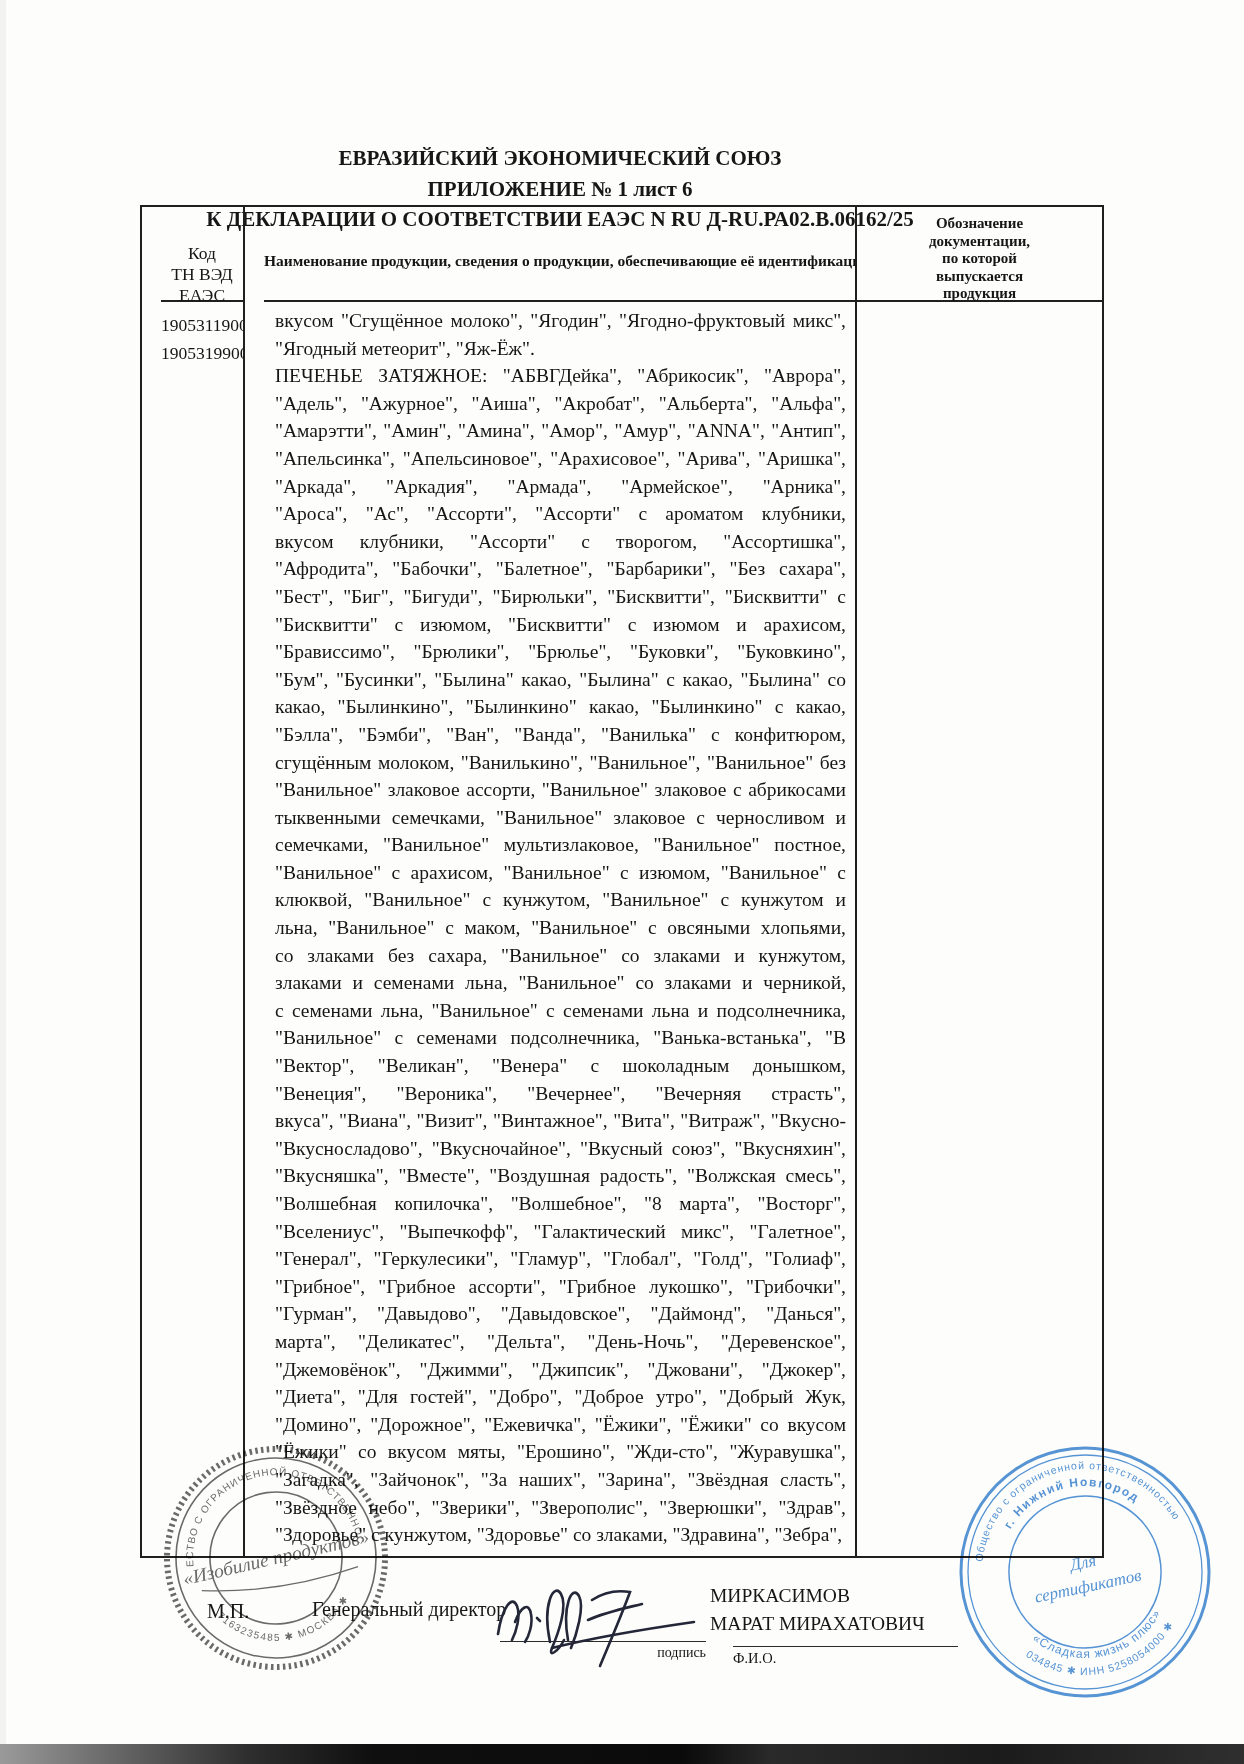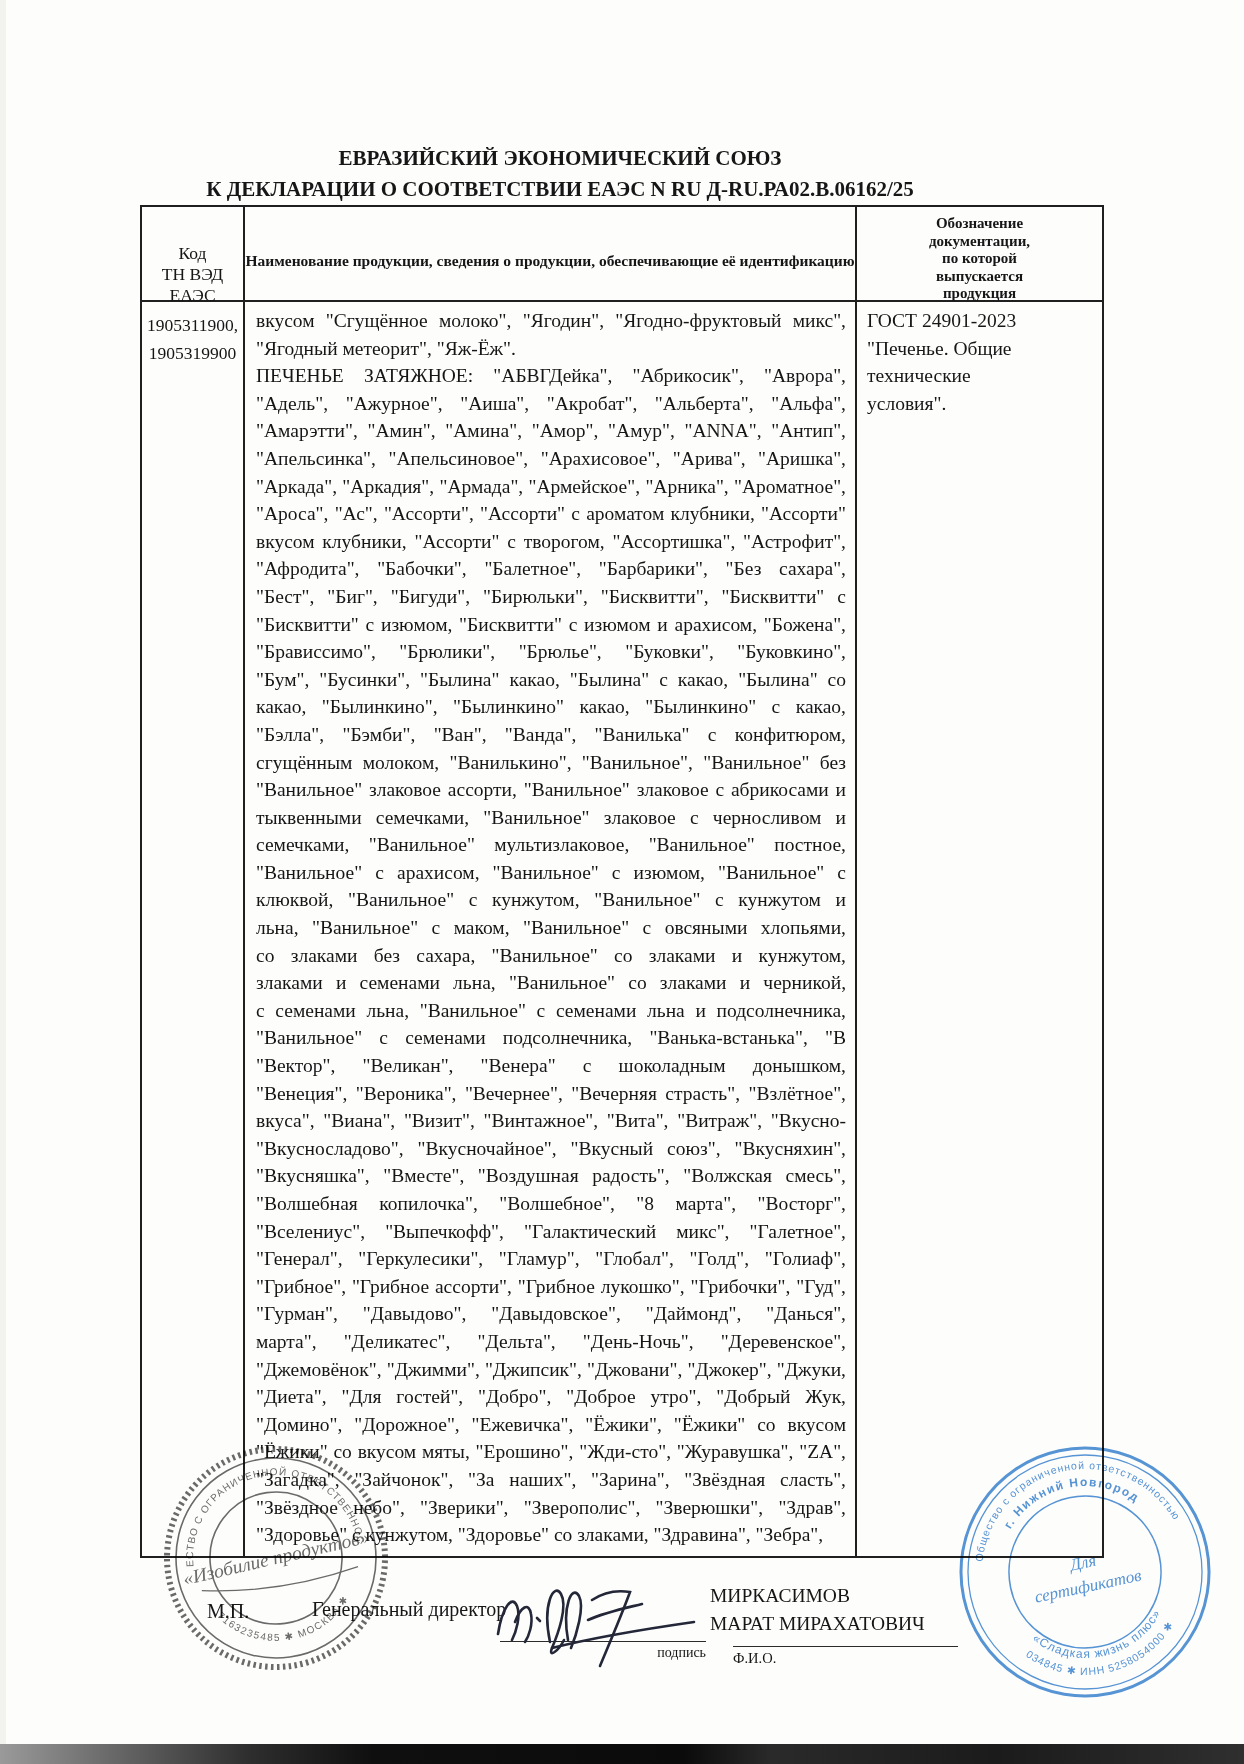--- a/index.html
+++ b/index.html
@@ -9,21 +9,21 @@
   .scanbar{position:absolute;left:0;bottom:0;width:100%;height:20px;
     background:linear-gradient(90deg,#9a9a9a 0%,#6e6e6e 8%,#2e2e2e 20%,#0f0f0f 30%,#0b0b0b 55%,#2a2a2a 62%,#1b1b1b 80%,#2f2f2f 100%);}
   
   .title{position:absolute;left:140px;top:117px;width:840px;text-align:center;
          font-weight:bold;font-size:21px;line-height:30.5px;margin-top:26px;}
   
   .doc-table{position:absolute;left:140px;top:205px;width:964px;height:1353px;
     border:2.5px solid #1f1f1f;display:grid;grid-template-columns:103px 612px 1fr;
     grid-template-rows:95px 1fr;box-sizing:border-box;}
   .cell{box-sizing:border-box;}
-  .br{border-right:2px solid #1f1f1f;}
+  .br{border-right:2px solid #1f1f1f;margin-left:19px;}
   .bb{border-bottom:2px solid #1f1f1f;}
   .hc{text-align:center;white-space:pre-line;}
   .h-code{font-size:17.5px;line-height:21px;padding-top:36px;}
   .h-name{font-weight:bold;font-size:15.5px;padding-top:45px;white-space:nowrap;overflow:hidden;}
   .h-doc{font-weight:bold;font-size:15px;line-height:17.6px;padding-top:8px;}
   .b-code{padding-top:10px;font-size:17.5px;line-height:27.6px;text-align:center;}
   .b-name{padding:5px 9px 0 11px;font-size:19.5px;line-height:27.6px;overflow:hidden;}
   .b-doc{padding:5px 6px 0 10px;font-size:19.5px;line-height:27.6px;}
   .pline{text-align:justify;text-align-last:justify;height:27.6px;overflow:hidden;}
   .pline.end{text-align-last:left;}
@@ -46,20 +46,21 @@
   .st-r{fill:#3f86d2;font-family:"Liberation Sans", sans-serif;}
 </style>
 </head>
 <body>
 
 <div class="page">
   <div class="edge-left"></div>
 
   <div class="title">
     <div>ЕВРАЗИЙСКИЙ ЭКОНОМИЧЕСКИЙ СОЮЗ</div>
+    <div>ПРИЛОЖЕНИЕ № 1 лист 6</div>
     <div>К ДЕКЛАРАЦИИ О СООТВЕТСТВИИ ЕАЭС N RU Д-RU.РА02.В.06162/25</div>
   </div>
 
   <div class="doc-table">
     <div class="cell br bb hc h-code">Код
 ТН ВЭД ЕАЭС</div>
     <div class="cell br bb hc h-name">Наименование продукции, сведения о продукции, обеспечивающие её идентификацию</div>
     <div class="cell bb hc h-doc">Обозначение
 документации,
 по которой
@@ -109,26 +110,20 @@
         <div class="pline">"Грибное", "Грибное ассорти", "Грибное лукошко", "Грибочки", "Гуд",</div>
         <div class="pline">"Гурман", "Давыдово", "Давыдовское", "Даймонд", "Данься", "Дачное", "9</div>
         <div class="pline">марта", "Деликатес", "Дельта", "День-Ночь", "Деревенское", "Десертное",</div>
         <div class="pline">"Джемовёнок", "Джимми", "Джипсик", "Джовани", "Джокер", "Джуки,</div>
         <div class="pline">"Диета", "Для гостей", "Добро", "Доброе утро", "Добрый Жук, "Домашнее",</div>
         <div class="pline">"Домино", "Дорожное", "Ежевичка", "Ёжики", "Ёжики" со вкусом малины,</div>
         <div class="pline">"Ёжики" со вкусом мяты, "Ерошино", "Жди-сто", "Журавушка", "ZA",</div>
         <div class="pline">"Загадка", "Зайчонок", "За наших", "Зарина", "Звёздная сласть", "Звёздное",</div>
         <div class="pline">"Звёздное небо", "Зверики", "Зверополис", "Зверюшки", "Здрав", "Здоровье",</div>
         <div class="pline end">"Здоровье" с кунжутом, "Здоровье" со злаками, "Здравина", "Зебра",</div>
-      </div>
-    <div class="cell b-doc">
-        <div class="docline">ГОСТ 24901-2023</div>
-        <div class="docline">"Печенье. Общие</div>
-        <div class="docline">технические</div>
-        <div class="docline">условия".</div>
       </div>
   </div>
 
   <div class="f-mp">М.П.</div>
   <div class="f-dir">Генеральный директор</div>
   <div class="sig-line"></div>
   <div class="sig-label">подпись</div>
   <div class="fio-name">
     <div>МИРКАСИМОВ</div>
     <div>МАРАТ МИРАХАТОВИЧ</div>

